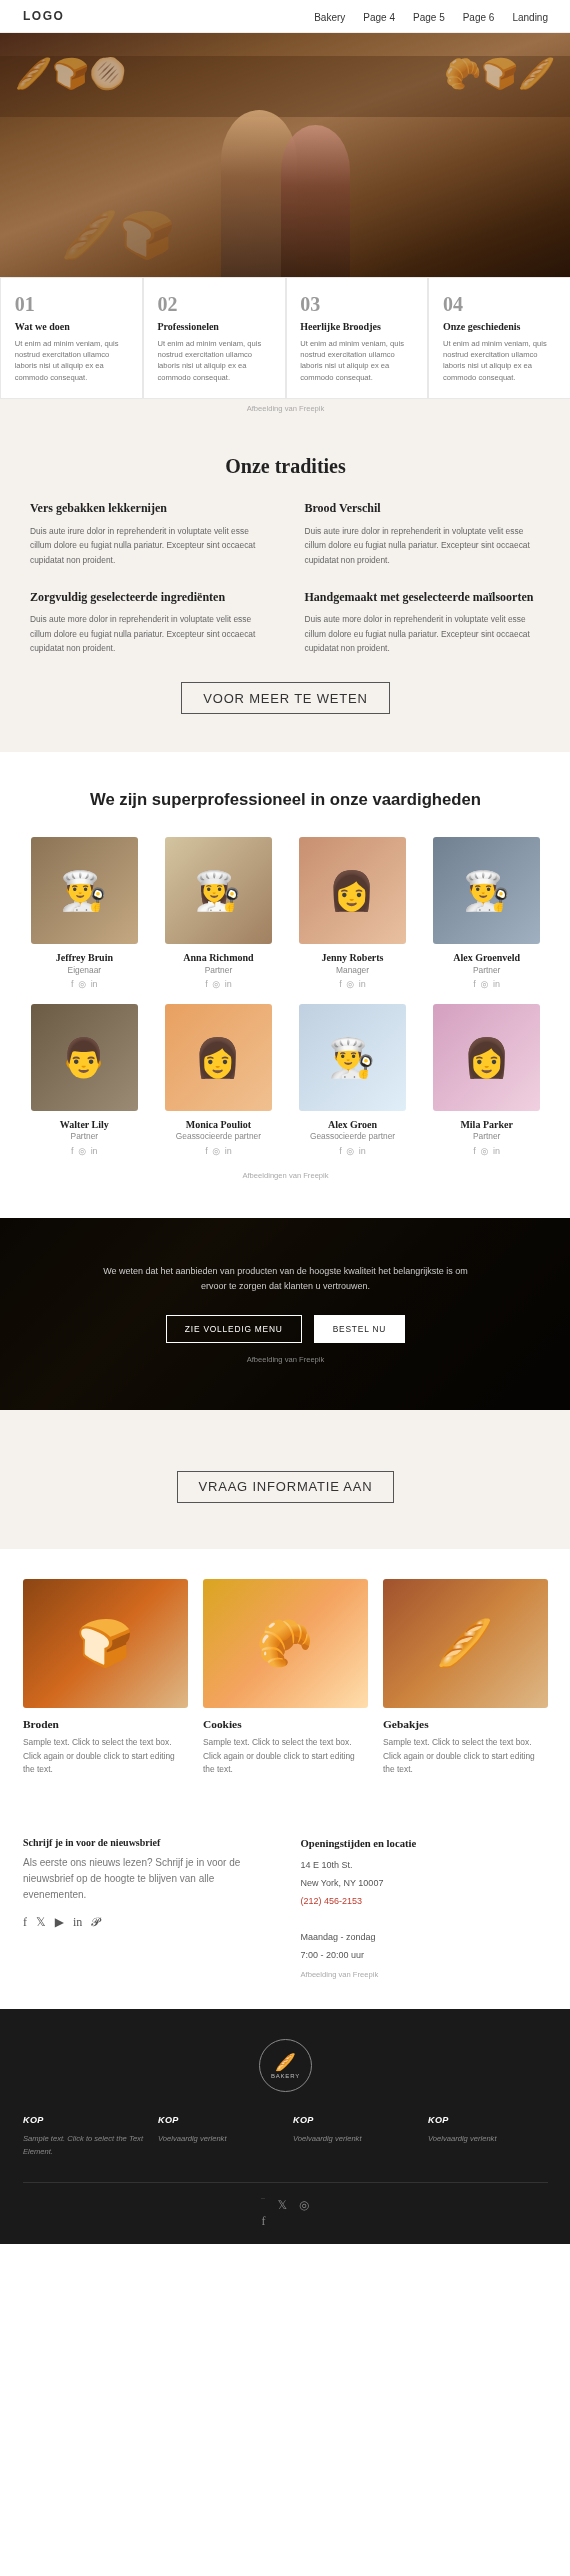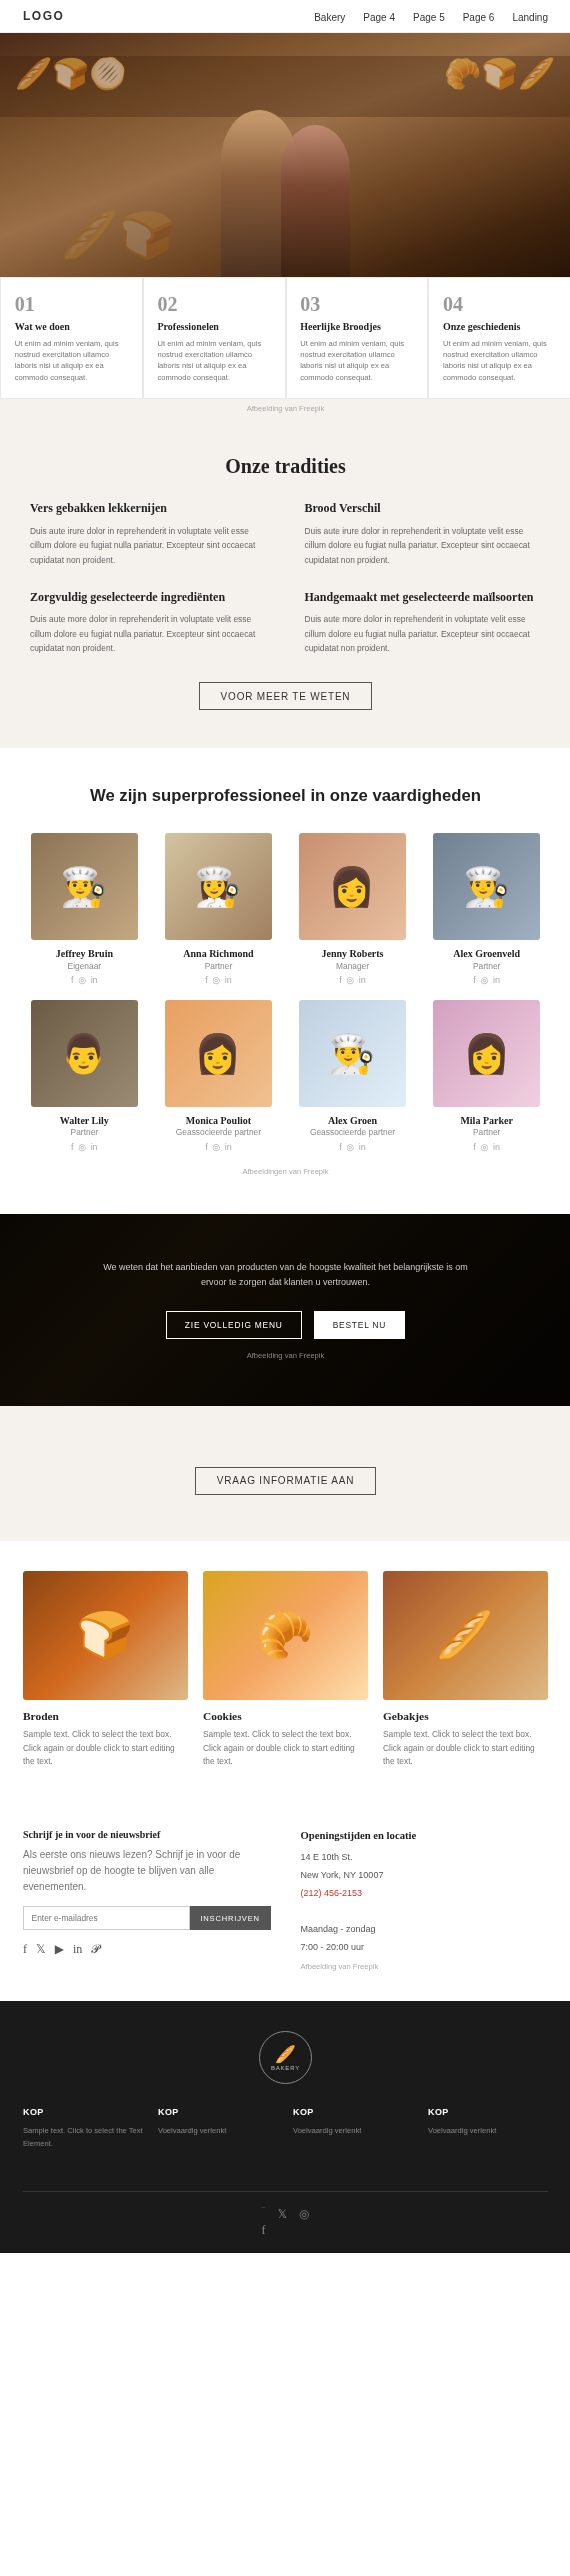--- a/index.html
+++ b/index.html
@@ -20,21 +20,21 @@
     
     .img-credit { text-align: center; font-size: 7.6px; color: #aaa; padding: 4.6px 0; font-family: sans-serif; background: #f5f2ee; }
 
     
     .tradities-section { background: #f5f2ee; padding: 38px 30px; }
     .tradities-section h2 { text-align: center; font-size: 20px; margin-bottom: 23px; color: #222; }
     .tradities-grid { display: grid; grid-template-columns: 1fr 1fr; gap: 23px 38px; }
     .tradities-item h4 { font-size: 12px; font-weight: bold; color: #222; margin-bottom: 7.6px; }
     .tradities-item p { font-size: 8.4px; color: #666; line-height: 1.7; font-family: sans-serif; }
     .tradities-btn-wrap { text-align: center; margin-top: 27px; }
-    .btn-outline { border: 0.8px solid #555; background: transparent; padding: 7.6px 21px; font-size: 10px; letter-spacing: 0.8px; cursor: pointer; color: #333; font-family: sans-serif; text-transform: uppercase; }
+    .btn-outline { border: 0.8px solid #555; background: transparent; padding: 7.6px 21px; font-size: 13px; letter-spacing: 0.8px; cursor: pointer; color: #333; font-family: sans-serif; text-transform: uppercase; }
 
     
     .team-section { padding: 38px 23px; background: #fff; border-radius: 15px; }
     .team-section h2 { text-align: center; font-size: 16.7px; margin-bottom: 27px; color: #222; font-family: sans-serif; font-weight: bold; }
     .team-grid { display: grid; grid-template-columns: repeat(4, 1fr); gap: 15px 11.4px; }
     .team-member { text-align: center; }
     .team-photo { width: 107px; height: 107px; border-radius: 3px; overflow: hidden; margin: 0 auto 7.6px; }
     .team-photo-bg { width: 100%; height: 100%; }
     .team-name { font-size: 10px; font-weight: bold; color: #222; margin-bottom: 1.5px; }
     .team-role { font-size: 8.4px; color: #888; font-family: sans-serif; margin-bottom: 4.6px; }
@@ -50,21 +50,21 @@
     .dark-section p { color: #ccc; font-size: 9px; font-family: sans-serif; margin-bottom: 21px; max-width: 381px; margin-left: auto; margin-right: auto; line-height: 1.7; }
     .dark-btns { display: flex; justify-content: center; gap: 12px; }
     .btn-dark-outline { border: 0.8px solid #fff; background: transparent; color: #fff; padding: 7.6px 18px; font-size: 8.4px; letter-spacing: 0.8px; cursor: pointer; text-transform: uppercase; font-family: sans-serif; }
     .btn-dark-filled { border: 0.8px solid #fff; background: #fff; color: #222; padding: 7.6px 18px; font-size: 8.4px; letter-spacing: 0.8px; cursor: pointer; text-transform: uppercase; font-family: sans-serif; }
     .dark-credit { position: relative; z-index: 2; font-size: 7.6px; color: #888; margin-top: 12px; font-family: sans-serif; }
 
     
     .contact-section { background: #f5f2ee; padding: 46px 30px; text-align: center; }
     .contact-section h2 { font-size: 20px; color: #222; margin-bottom: 4.6px; }
     .contact-section h2 span { display: block; }
-    .contact-btn { border: 0.8px solid #555; background: transparent; padding: 7.6px 21px; font-size: 10px; letter-spacing: 0.8px; cursor: pointer; color: #333; font-family: sans-serif; text-transform: uppercase; margin-top: 15px; }
+    .contact-btn { border: 0.8px solid #555; background: transparent; padding: 7.6px 21px; font-size: 13px; letter-spacing: 0.8px; cursor: pointer; color: #333; font-family: sans-serif; text-transform: uppercase; margin-top: 15px; }
 
     
     .products-section { padding: 30px 23px; background: #fff; }
     .products-grid { display: grid; grid-template-columns: repeat(3, 1fr); gap: 15px; }
     .product-item { }
     .product-img { width: 100%; height: 129px; border-radius: 3px; overflow: hidden; margin-bottom: 10.7px; }
     .product-img-bg { width: 100%; height: 100%; }
     .product-name { font-size: 11.4px; font-weight: bold; color: #222; margin-bottom: 6px; }
     .product-desc { font-size: 8.4px; color: #777; line-height: 1.6; font-family: sans-serif; }
 
@@ -82,21 +82,21 @@
     .opening address { font-style: normal; font-size: 9px; color: #555; font-family: sans-serif; line-height: 2; }
     .opening address a { color: #c0392b; text-decoration: none; }
     .opening-credit { font-size: 7.6px; color: #aaa; margin-top: 6px; font-family: sans-serif; }
 
     
     footer { background: #1a1a1a; padding: 30px 23px 15px; }
     .footer-logo-wrap { text-align: center; margin-bottom: 23px; }
     .footer-logo-circle { width: 53px; height: 53px; border-radius: 50%; border: 1.5px solid #888; display: flex; flex-direction: column; align-items: center; justify-content: center; margin: 0 auto; }
     .footer-logo-icon { font-size: 16.7px; }
     .footer-logo-text { font-size: 6px; color: #bbb; letter-spacing: 0.8px; text-transform: uppercase; font-family: sans-serif; }
-    .footer-cols { display: grid; grid-template-columns: repeat(4, 1fr); gap: 15px; margin-bottom: 40px; }
+    .footer-cols { display: grid; grid-template-columns: repeat(4, 1fr); gap: 15px; margin-bottom: 23px; font-style: italic; }
     .footer-col h4 { font-size: 9px; color: #fff; font-family: sans-serif; font-weight: bold; margin-bottom: 7.6px; text-transform: uppercase; letter-spacing: 0.4px; }
     .footer-col p { font-size: 7.6px; color: #888; font-family: sans-serif; line-height: 1.7; }
     .footer-social { display: flex; justify-content: center; gap: 12px; padding-top: 15px; border-top: 0.8px solid #333; }
     .footer-social span { font-size: 12px; color: #888; cursor: pointer; }
 
     
     .hero-scene { width: 571px; height: 244px; background: linear-gradient(160deg, #6b4226 0%, #c4895f 30%, #e8c49a 60%, #8b6347 100%); display: flex; align-items: center; justify-content: center; position: relative; overflow: hidden; }
     .hero-scene::after { content: '🥖🍞'; font-size: 46px; position: absolute; bottom: 15px; left: 61px; opacity: 0.3; }
     .bread-bg-1 { background: linear-gradient(135deg, #8B4513 0%, #D2691E 50%, #DEB887 100%); }
     .bread-bg-2 { background: linear-gradient(135deg, #DAA520 0%, #F4A460 50%, #FFDEAD 100%); }
@@ -347,24 +347,20 @@
       <p class="product-desc">Sample text. Click to select the text box. Click again or double click to start editing the text.</p>
     </div>
 
   </div>
 </section>
 
 <div class="bottom-info">
   <div class="newsletter">
     <h3>Schrijf je in voor de nieuwsbrief</h3>
     <p>Als eerste ons nieuws lezen? Schrijf je in voor de nieuwsbrief op de hoogte te blijven van alle evenementen.</p>
-    <div class="newsletter-form">
-      <input type="email" placeholder="Enter e-mailadres" style="">
-      <button>INSCHRIJVEN</button>
-    </div>
     <div class="social-icons">
       <span class="social-icon">f</span>
       <span class="social-icon">𝕏</span>
       <span class="social-icon">▶</span>
       <span class="social-icon">in</span>
       <span class="social-icon">𝓟</span>
     </div>
   </div>
 
   <div class="opening">

